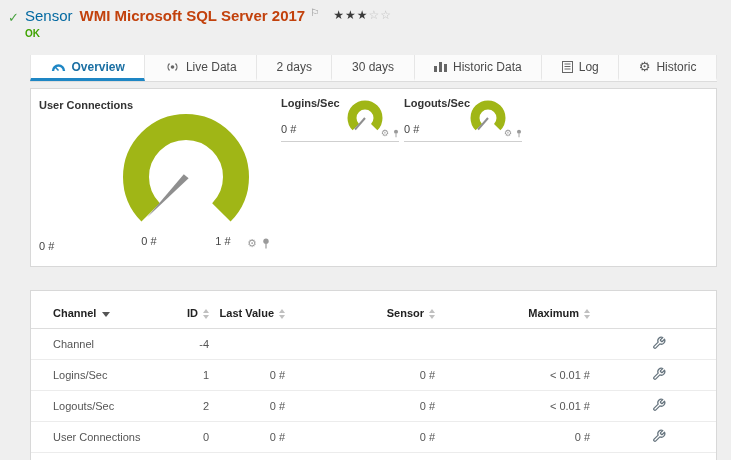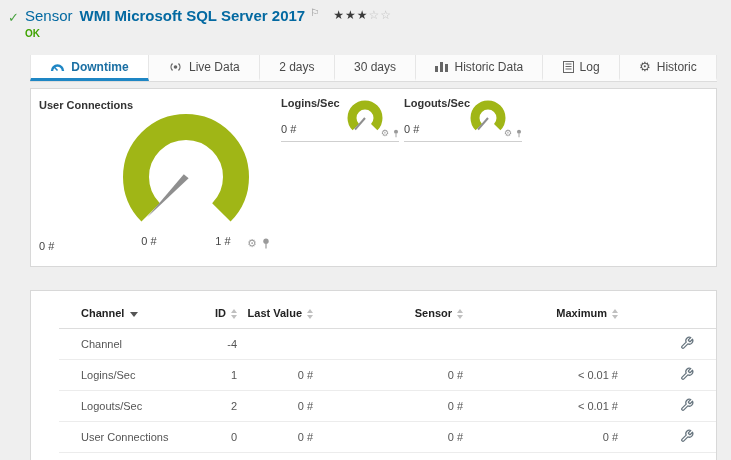--- a/index.html
+++ b/index.html
@@ -6,39 +6,39 @@
   .page{position:relative;width:731px;height:460px;background:#efefef;overflow:hidden;
         font-family:"Liberation Sans","DejaVu Sans",sans-serif;}
 
   
   .hdr{position:absolute;top:0;left:0;right:0;height:54px;display:flex;align-items:flex-start;
        padding:7px 0 0 8px;box-sizing:border-box;}
   .check{color:#48a23f;font-size:13px;font-weight:bold;margin-top:3px;width:12px;}
   .hdr-main{margin-left:5px;}
   .title-row{display:flex;align-items:baseline;}
   .kind{font-size:15px;color:#0369a1;margin-right:7px;}
-  .title{font-size:15px;font-weight:bold;color:#0369a1;}
+  .title{font-size:15px;font-weight:bold;color:#c2410c;}
   .flag{font-size:10px;color:#8a8a8a;margin-left:5px;align-self:flex-start;cursor:pointer;}
   .stars{margin-left:14px;font-size:12px;letter-spacing:1px;align-self:flex-start;margin-top:1px;cursor:pointer;}
   .stars .f{color:#3a3a3a;}
   .stars .e{color:#c2c2c2;}
   .status{font-size:10px;font-weight:bold;color:#3fa300;margin-top:4px;}
 
   
   .tabs{position:absolute;top:55px;left:30px;right:14px;height:27px;display:flex;
         background:#fbfbfb;border-bottom:1px solid #dcdcdc;box-sizing:border-box;}
   .tab{flex:1 1 auto;display:flex;align-items:center;justify-content:center;gap:6px;
        padding:0 10px;font-size:12px;color:#4a4a4a;border-right:1px solid #e6e6e6;
        border-bottom:3px solid transparent;box-sizing:border-box;cursor:pointer;white-space:nowrap;}
   .tab:first-child{border-left:1px solid #e6e6e6;}
   .tab.active{color:#1a6fa3;font-weight:bold;border-bottom-color:#1e86c4;background:#fff;}
   .tab .gear-glyph{font-size:13px;color:#555;line-height:1;}
 
   
-  .panel{position:absolute;left:30px;right:14px;background:#fff;border:1px solid #d8d8d8;box-sizing:border-box;padding-left:28px;}
+  .panel{position:absolute;left:30px;right:14px;background:#fff;border:1px solid #d8d8d8;box-sizing:border-box;}
   .p-gauges{top:88px;height:179px;}
   .p-table{top:290px;height:181px;overflow:hidden;}
 
   
   .g-title{position:absolute;left:8px;top:10px;font-size:11px;font-weight:bold;color:#333;}
   .g-main-svg{position:absolute;left:80px;top:16px;}
   .g-scale{position:absolute;top:146px;width:36px;text-align:center;font-size:11px;color:#444;}
   .g-scale.min{left:100px;}
   .g-scale.max{left:174px;}
   .g-value{position:absolute;left:8px;top:151px;font-size:11px;color:#444;}
@@ -93,21 +93,21 @@
       <div class="status">OK</div>
     </div>
   </div>
 
   <div class="tabs">
     <div class="tab active">
       <svg width="15" height="11" viewBox="0 0 15 11">
         <path d="M 2 10 A 5.5 5.5 0 1 1 13 10" fill="none" stroke="#1e86c4" stroke-width="2.4"></path>
         <line x1="7.5" y1="9.5" x2="4.2" y2="6" stroke="#1e86c4" stroke-width="1.6"></line>
       </svg>
-      <span>Downtime</span>
+      <span>Overview</span>
     </div>
     <div class="tab">
       <svg width="15" height="12" viewBox="0 0 15 12">
         <circle cx="7.5" cy="6" r="1.8" fill="#666"></circle>
         <path d="M4.5 2.5 A5 5 0 0 0 4.5 9.5" fill="none" stroke="#666" stroke-width="1.3"></path>
         <path d="M10.5 2.5 A5 5 0 0 1 10.5 9.5" fill="none" stroke="#666" stroke-width="1.3"></path>
       </svg>
       <span>Live Data</span>
     </div>
     <div class="tab">

